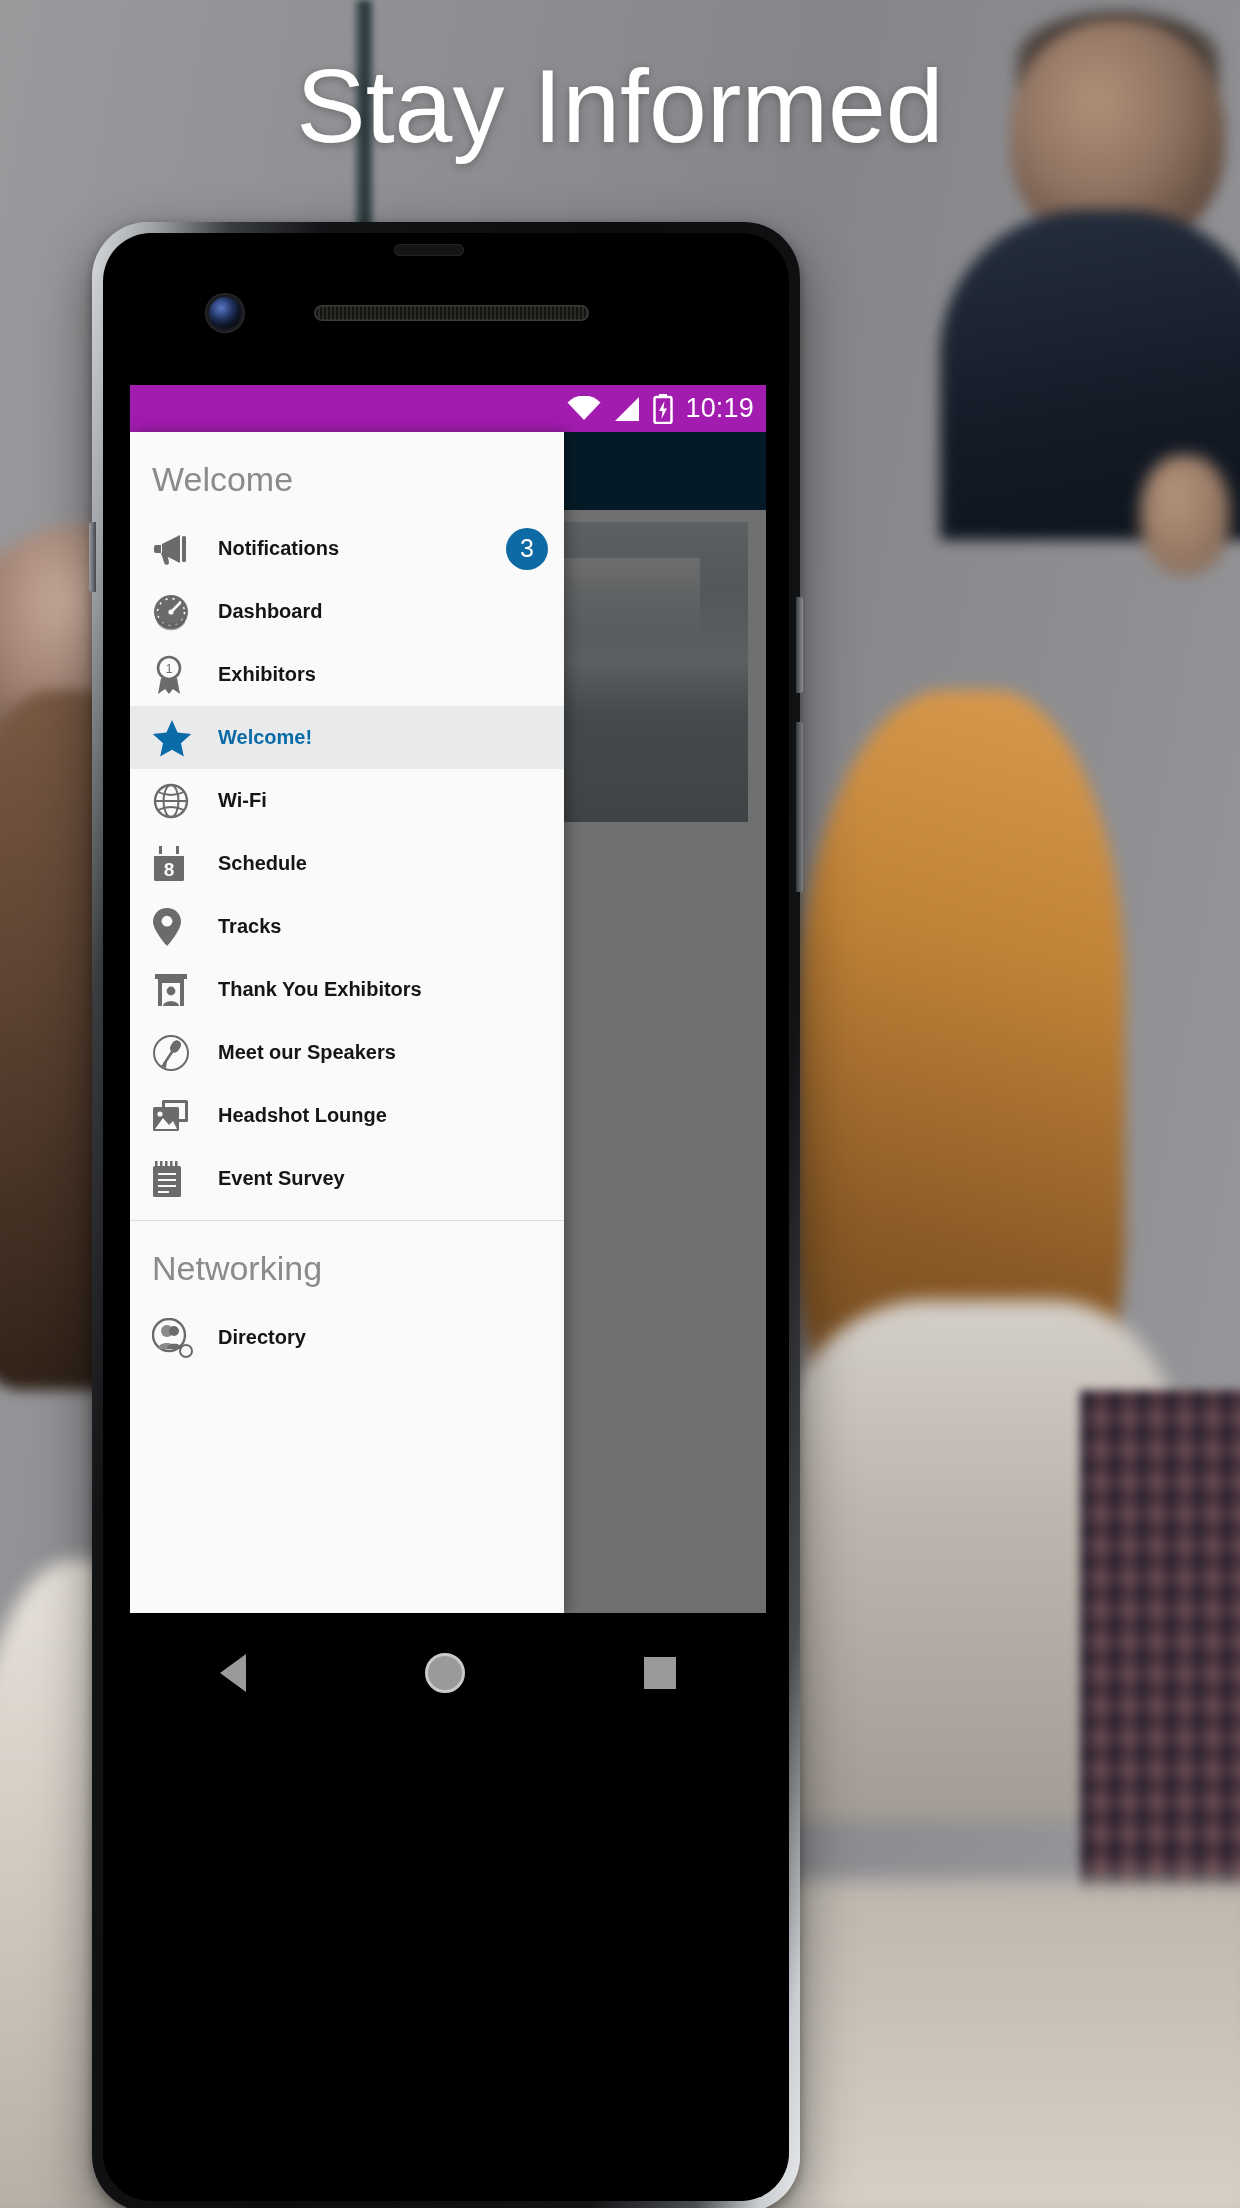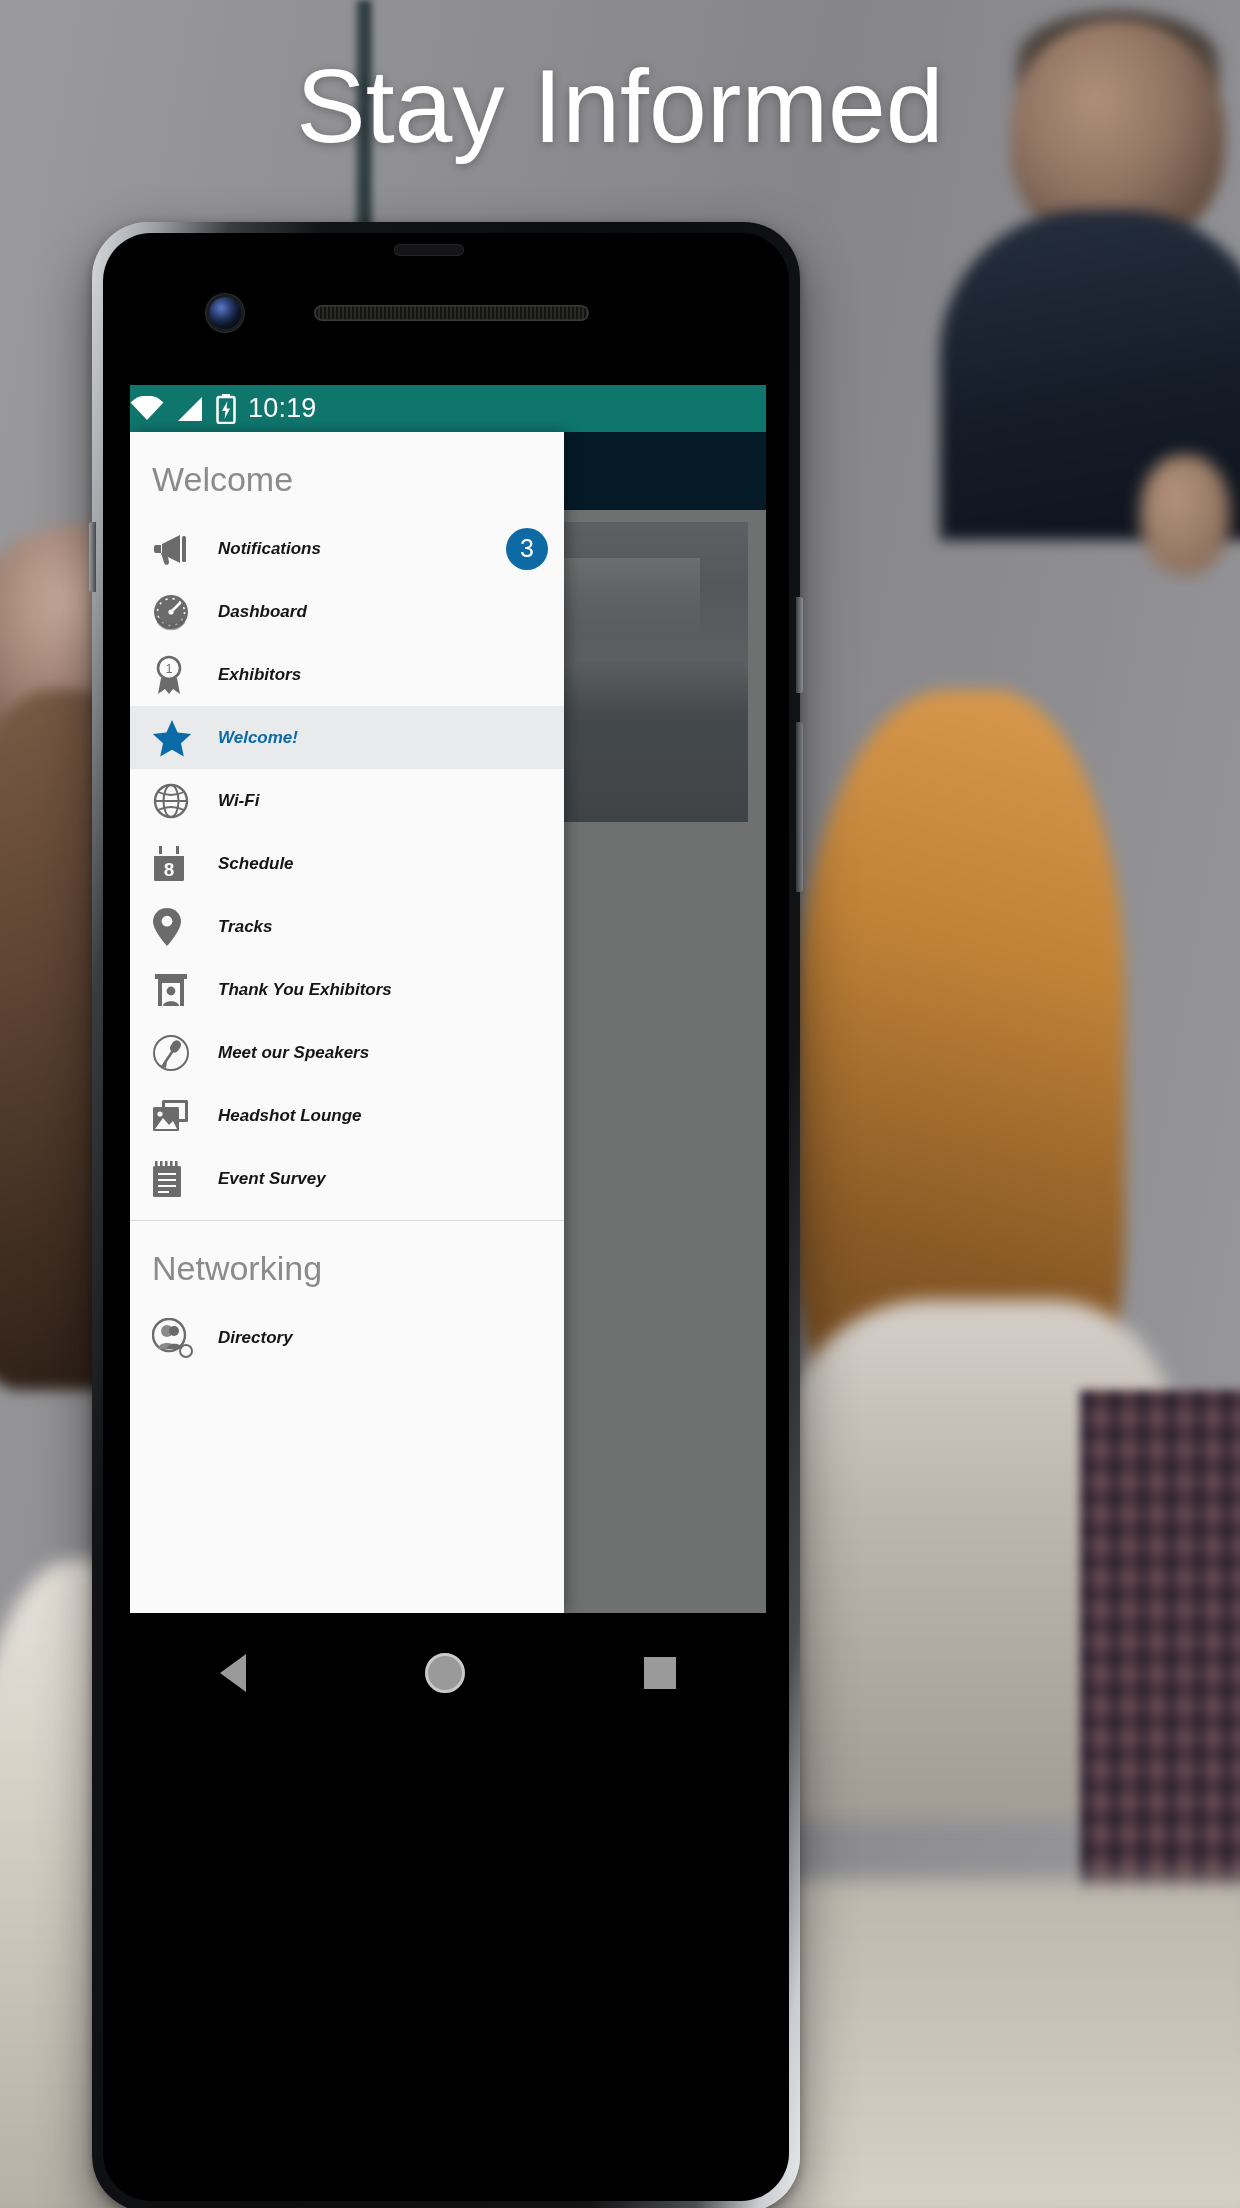--- a/index.html
+++ b/index.html
@@ -157,22 +157,22 @@
 
   
   #screen {
     position:absolute; left:38px; top:163px; width:636px; height:1228px;
     overflow:hidden;
     background:#f7f8f9;
   }
 
   
   .statusbar {
-    position:relative; height:47px; background:#0f766e;
-    display:flex; align-items:center; justify-content:flex-start;
+    position:relative; height:47px; background:#a21caf;
+    display:flex; align-items:center; justify-content:flex-end;
     padding-right:12px; gap:12px;
   }
   .sb-time { color:#fff; font-size:27px; letter-spacing:.2px; }
   .sb-ico { display:block; }
 
   
   .app-content { position:absolute; left:0; top:47px; width:636px; height:1181px; background:#f7f8f9; }
   .appbar {
     height:78px; background:#0b3c58;
     display:flex; align-items:flex-end; padding:0 22px 10px 22px;
@@ -214,23 +214,22 @@
   }
   .drawer-section-label {
     padding:28px 0 18px 22px; font-size:34px; color:#8b8b8b; font-weight:400;
   }
   .drawer-item {
     display:flex; align-items:center; height:63px; padding:0 16px 0 22px;
   }
   .drawer-item.selected { background:#e9eaeb; }
   .di-icon { width:52px; flex:0 0 52px; display:flex; align-items:center; justify-content:flex-start; }
   .di-label {
-    flex:1 1 auto; font-size:17px; color:#151515; font-weight:700; padding-left:14px;
+    flex:1 1 auto; font-size:20px; color:#151515; font-weight:700; padding-left:14px;
     white-space:nowrap;
-    font-style:italic;
   }
   .drawer-item.selected .di-label { color:#0a6ba8; }
   .badge {
     width:42px; height:42px; border-radius:50%; background:#0e6aa5;
     color:#fff; font-size:25px; display:flex; align-items:center; justify-content:center;
     flex:0 0 42px; font-weight:400;
   }
   .divider { height:1px; background:#dcdcdc; margin:10px 0 0 0; }
 
   

